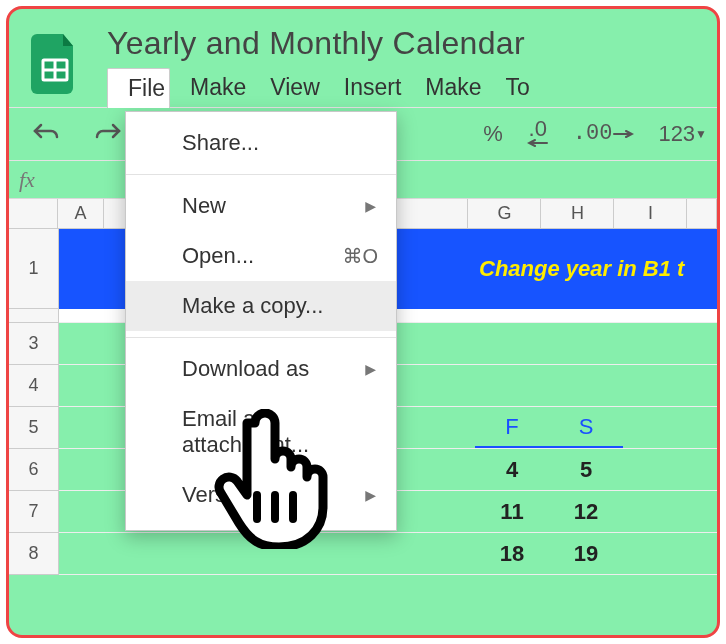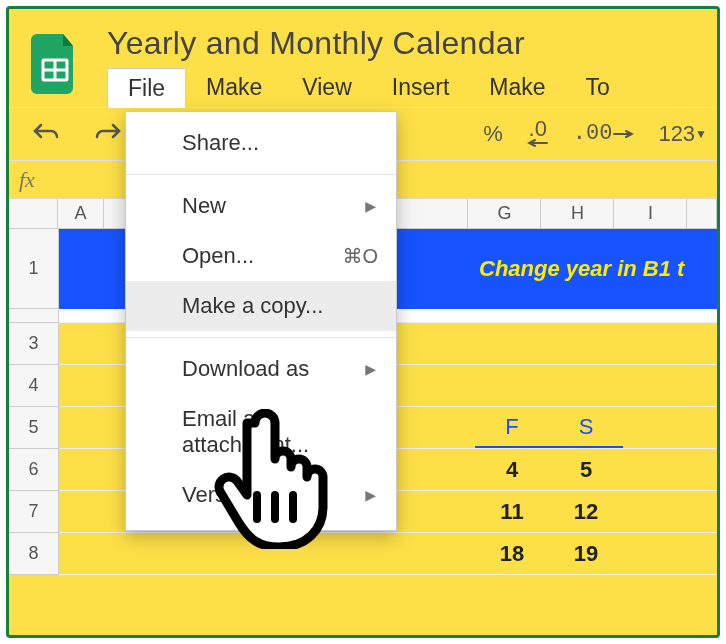--- a/index.html
+++ b/index.html
@@ -9,24 +9,24 @@
     color: #222;
     background: #fff;
     width: 726px;
     height: 644px;
     overflow: hidden;
     position: relative;
   }
   .frame {
     position: absolute;
     left: 6px; top: 6px; right: 6px; bottom: 6px;
-    border: 3px solid #15803d;
-    border-radius: 4px;
+    border: 3px solid #ef4444;
+    border-radius: 16px;
     overflow: hidden;
-    background: #fde047;
+    background: #86efac;
   }
 
   
   .header {
     display: flex;
     align-items: flex-start;
     padding: 14px 8px 0 18px;
   }
   .logo {
     width: 56px; height: 70px;
@@ -44,21 +44,21 @@
 
   
   .menubar {
     display: flex;
     gap: 0;
     margin-top: 6px;
     font-size: 23px;
     color: #333;
   }
   .menu-item {
-    padding: 6px 20px 6px 20px;
+    padding: 6px 4px 6px 20px;
     cursor: pointer;
   }
   .menu-item.active {
     background: #fff;
     border: 1px solid #ccc;
     border-bottom: none;
     border-radius: 2px 2px 0 0;
     position: relative;
     z-index: 20;
   }

